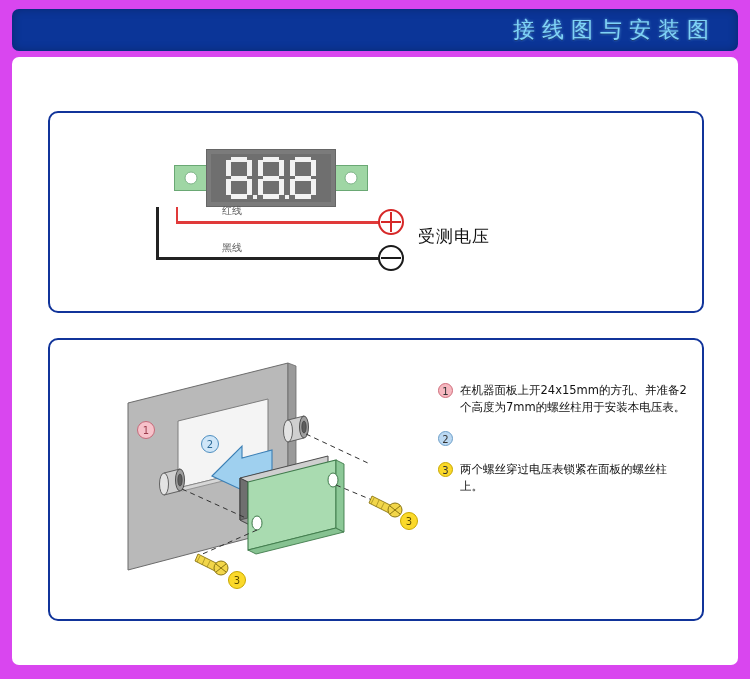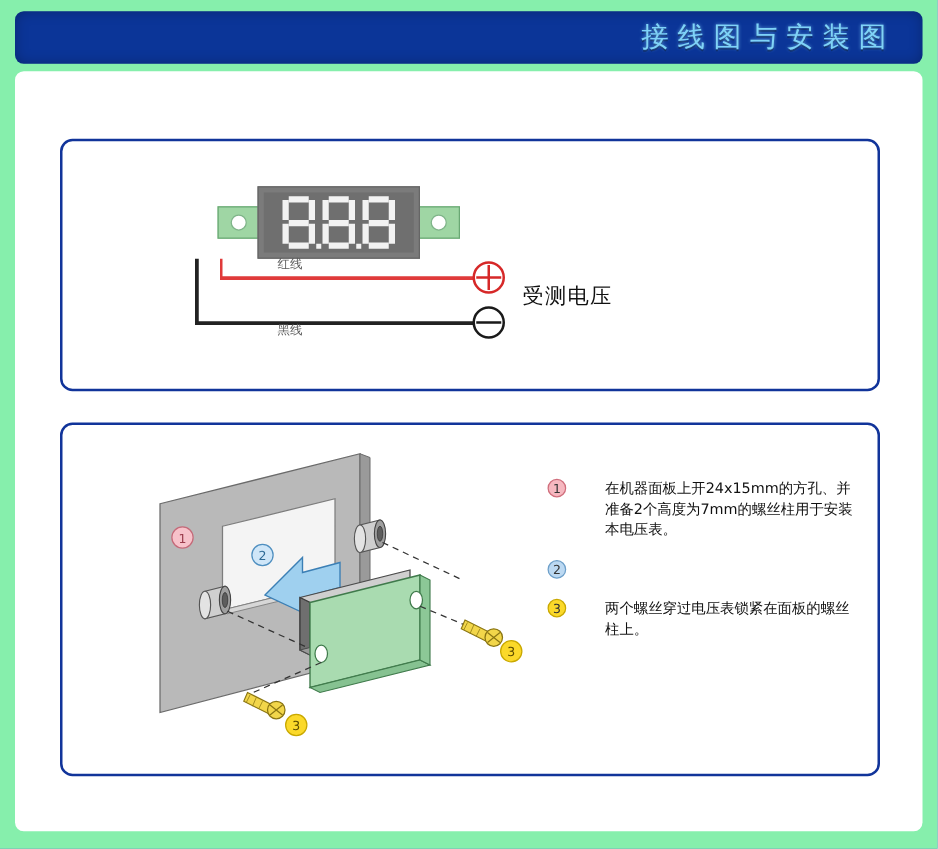--- a/index.html
+++ b/index.html
@@ -7,21 +7,21 @@
     margin: 0; padding: 0;
     width: 750px; height: 679px;
     font-family: "Liberation Sans", "DejaVu Sans", sans-serif;
   }
   body { background: #2c5bbd; overflow: hidden; }
 
   
   #page {
     position: relative;
     width: 750px; height: 679px;
-    background: #86efac;
+    background: #d946ef;
     text-decoration: underline;
   }
 
   
   #header-bar {
     position: absolute;
     left: 12px; top: 9px;
     width: 726px; height: 42px;
     background: #0b3598;
     border-radius: 7px;
@@ -127,21 +127,21 @@
   #wire-blk-h   { left: 106px; top: 144px; width: 224px;height: 3px;  background: #222222; }
 
   .wire-label {
     position: absolute;
     font-size: 10px;
     color: #5a5a5a;
     white-space: nowrap;
     font-family: "DejaVu Sans", "Liberation Sans", sans-serif;
   }
   #label-red  { left: 172px; top: 91px; }
-  #label-blk  { left: 172px; top: 128px; margin-top: 16px; }
+  #label-blk  { left: 172px; top: 128px; }
 
   
   .terminal {
     position: absolute;
     width: 26px; height: 26px;
     border-radius: 50%;
     background: #ffffff;
   }
   #terminal-plus  { left: 328px; top: 96px;  border: 2px solid #d62828; }
   #terminal-minus { left: 328px; top: 132px; border: 2px solid #1a1a1a; }
@@ -193,21 +193,20 @@
     font-family: "DejaVu Sans", "Liberation Sans", sans-serif;
   }
   .m-1 { background: #f6b8c0; border: 1px solid #d06e7c; }
   .m-2 { background: #bcd9f2; border: 1px solid #6d9fc9; }
   .m-3 { background: #fbd92a; border: 1px solid #c9a800; }
   .instr-text {
     font-size: 11.5px;
     line-height: 1.45;
     color: #111;
     font-family: "DejaVu Sans", "Liberation Sans", sans-serif;
-    margin-left: 24px;
   }
 </style>
 </head>
 <body>
 
 <div id="page">
 
   <div id="header-bar">
     <div id="header-title">接线图与安装图</div>
   </div>

